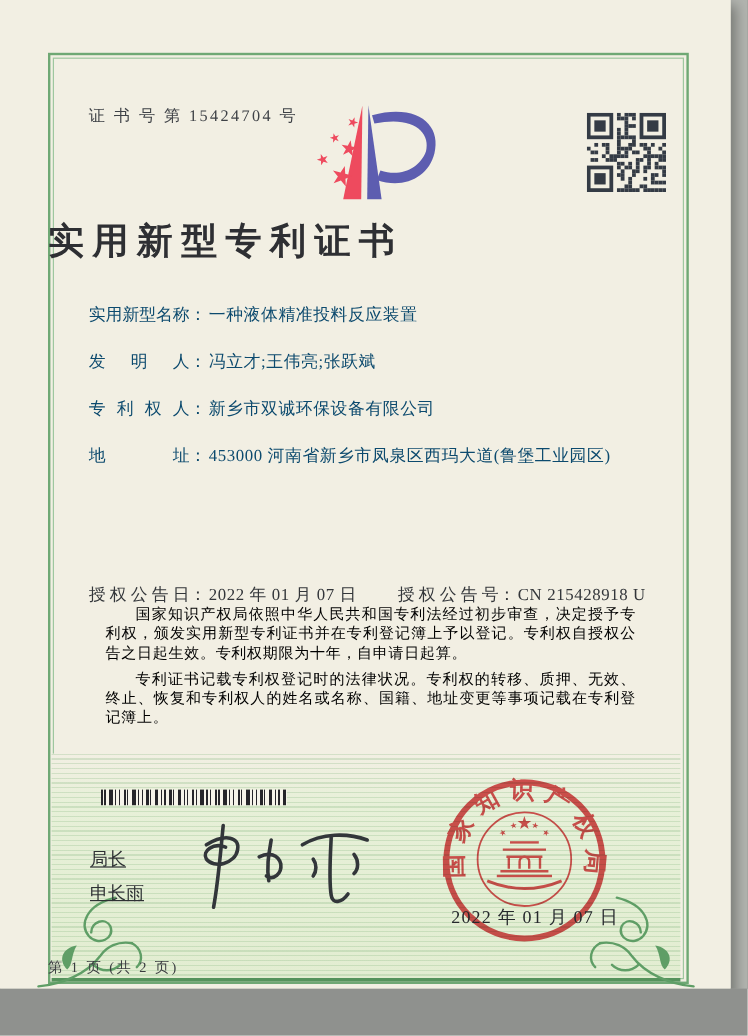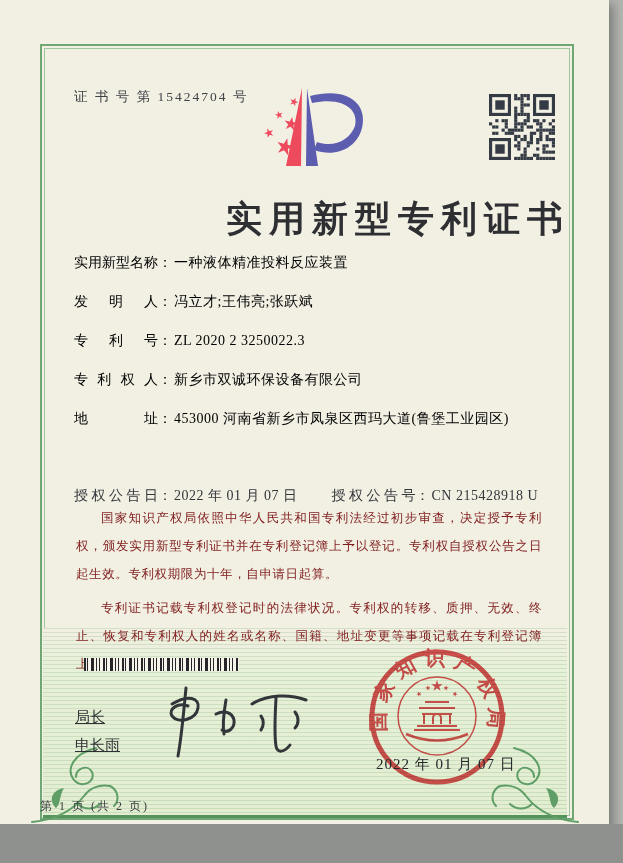--- a/index.html
+++ b/index.html
@@ -12,34 +12,34 @@
          border:2px solid #6fa874;}
   #frame::after{content:"";position:absolute;inset:2px;border:1px solid #9ec79f;}
   
   #panel{position:absolute;left:43px;top:628px;width:524px;height:187px;z-index:1;
          border-bottom:3px solid #55935c;
          background-image:
            repeating-linear-gradient(180deg, rgba(122,176,118,.25) 0, rgba(122,176,118,.25) 1px, rgba(122,176,118,0) 1px, rgba(122,176,118,0) 4px),
            linear-gradient(180deg,#f2efe3 0,#e7f0d8 42px,#e2edd1 100%);}
   .abs{position:absolute;}
   #cert-no{left:74px;top:88px;font-size:13.5px;letter-spacing:2px;color:#3f4247;}
-  #title{left:40px;top:195px;width:530px;text-align:right;font-size:36px;font-weight:bold;
+  #title{left:40px;top:181px;width:530px;text-align:left;font-size:30px;font-weight:bold;
          letter-spacing:7px;color:#2e2f33;}
   #fields{left:74px;top:254px;width:480px;z-index:2;}
-  .row{height:22px;margin-bottom:17px;font-size:14px;color:#000000;white-space:nowrap;}
+  .row{height:22px;margin-bottom:17px;font-size:14px;color:#0c4a6e;white-space:nowrap;}
   .lbl{display:inline-block;width:84px;text-align:justify;text-align-last:justify;
        vertical-align:top;}
   .sep{display:inline-block;margin:0 2px 0 0;}
   .val{letter-spacing:.5px;}
   #grant-row{left:74px;top:487px;width:480px;font-size:14px;color:#33363a;z-index:2;
              display:flex;}
   #grant-row .col2{margin-left:34px;}
   #paras{left:72px;top:504px;width:474px;z-index:2;}
-  #paras p{margin:0 4px 6px;font-size:12.5px;line-height:28px;letter-spacing:.6px;
-           text-indent:2em;text-align:justify;color:#7f1d1d;}
+  #paras p{margin:0 16px 6px;font-size:12.5px;line-height:16px;letter-spacing:.6px;
+           text-indent:2em;text-align:justify;color:#000000;}
   #barcode{left:84px;top:658px;width:155px;height:13px;z-index:3;background:
     repeating-linear-gradient(90deg,#26262a 0 2px,#f6f4ea 2px 3px,#26262a 3px 4px,
       #f6f4ea 4px 7px,#26262a 7px 10px,#f6f4ea 10px 12px,#26262a 12px 13px,
       #f6f4ea 13px 15px,#26262a 15px 16px,#f6f4ea 16px 19px);}
   #signer{left:75px;top:703px;font-size:15px;line-height:28px;color:#2e3134;z-index:3;text-decoration:underline;}
   #signature{left:148px;top:682px;z-index:3;}
   #qr{left:489px;top:94px;width:66px;height:66px;}
   #logo{left:252px;top:84px;}
   #seal{left:362px;top:642px;z-index:4;mix-blend-mode:multiply;opacity:.95;}
   #seal-date{left:376px;top:755px;z-index:5;font-size:15px;letter-spacing:1px;color:#25282c;}
@@ -239,23 +239,20 @@
   <div id="title" class="abs">实用新型专利证书</div>
 
   <div id="fields" class="abs">
     <div class="row">
       <span class="lbl">实用新型名称</span><span class="sep">：</span><span class="val">一种液体精准投料反应装置</span>
     </div>
     <div class="row">
       <span class="lbl">发明人</span><span class="sep">：</span><span class="val">冯立才;王伟亮;张跃斌</span>
     </div>
     <div class="row">
-      <span class="lbl">专利号</span><span class="sep">：</span><span class="val">ZL 2020 2 3250022.3</span>
-    </div>
-    <div class="row">
       <span class="lbl">专利权人</span><span class="sep">：</span><span class="val">新乡市双诚环保设备有限公司</span>
     </div>
     <div class="row">
       <span class="lbl">地址</span><span class="sep">：</span><span class="val">453000 河南省新乡市凤泉区西玛大道(鲁堡工业园区)</span>
     </div>
   </div>
 
   <div id="grant-row" class="abs">
     <div>
       <span class="lbl">授权公告日</span><span class="sep">：</span><span class="val">2022 年 01 月 07 日</span>

